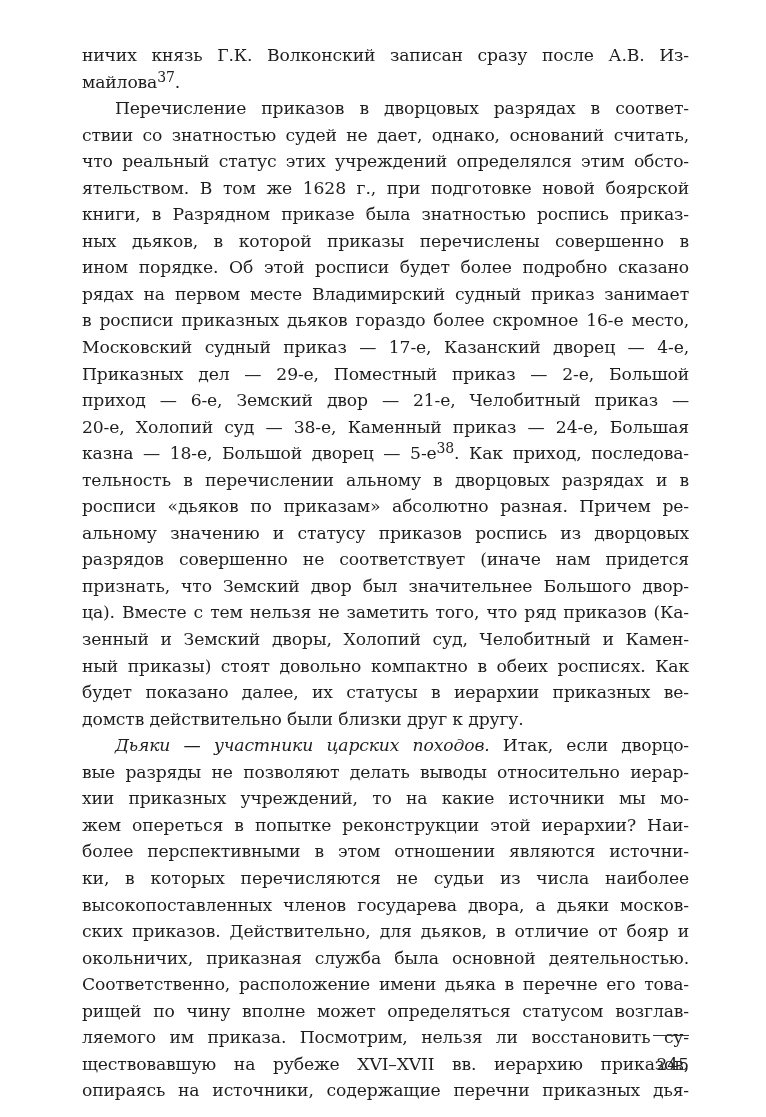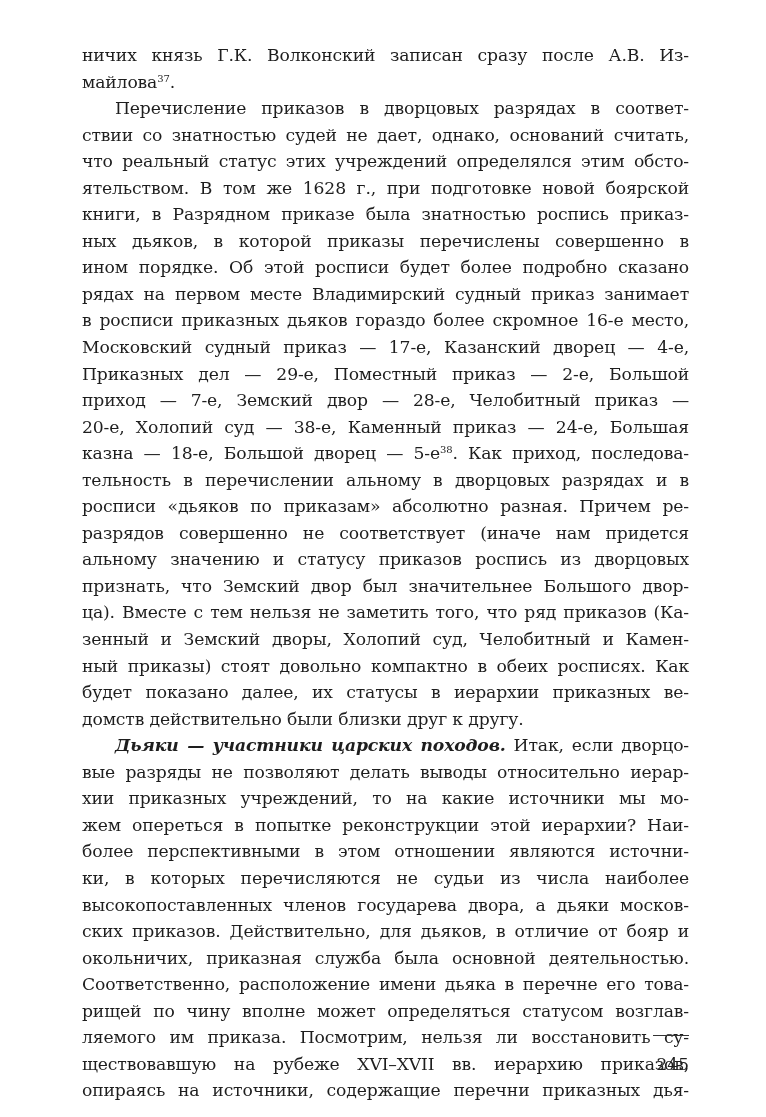--- a/index.html
+++ b/index.html
@@ -2,49 +2,49 @@
 <html><head>
 <meta charset="utf-8">
 <style>
   html, body { margin:0; padding:0; background:#ffffff; }
   body { width:766px; height:1117px; position:relative; overflow:hidden; }
   .page { position:absolute; left:82px; top:42px; width:607px; color:#1e1e1e;
     font-family:"DejaVu Serif","Liberation Serif",serif; font-size:17.2px; }
   .line { height:26.55px; line-height:26.55px; white-space:nowrap; text-align:justify; text-align-last:justify; letter-spacing:-0.15px; }
   .line.last { text-align-last:left; }
   .line.indent { padding-left:33px; }
-  .hd { font-weight:bold; font-style:italic;margin-top:36px; }
-  sup { font-size:10px; line-height:0; vertical-align:6px; }
+  .hd { font-weight:normal; font-style:italic;margin-top:36px; }
+  sup { font-size:14px; line-height:0; vertical-align:6px; }
   .folio { position:absolute; left:653px; top:1035px; width:36px; border-top:1.5px solid #333;
     font-family:"DejaVu Serif","Liberation Serif",serif; font-size:17px; color:#1e1e1e; text-align:right; padding-top:18px; }
 </style>
 </head>
 <body>
 
 <div class="page" id="body">
     <div class="line"><span>ничих князь Г.К. Волконский записан сразу после А.В. Из-</span></div>
     <div class="line last"><span>майлова</span><sup>37</sup><span>.</span></div>
     <div class="line indent"><span>Перечисление приказов в дворцовых разрядах в соответ-</span></div>
     <div class="line"><span>ствии со знатностью судей не дает, однако, оснований считать,</span></div>
     <div class="line"><span>что реальный статус этих учреждений определялся этим обсто-</span></div>
     <div class="line"><span>ятельством. В том же 1628 г., при подготовке новой боярской</span></div>
     <div class="line"><span>книги, в Разрядном приказе была знатностью роспись приказ-</span></div>
     <div class="line"><span>ных дьяков, в которой приказы перечислены совершенно в</span></div>
     <div class="line"><span>ином порядке. Об этой росписи будет более подробно сказано</span></div>
     <div class="line"><span>рядах на первом месте Владимирский судный приказ занимает</span></div>
     <div class="line"><span>в росписи приказных дьяков гораздо более скромное 16-е место,</span></div>
     <div class="line"><span>Московский судный приказ — 17-е, Казанский дворец — 4-е,</span></div>
     <div class="line"><span>Приказных дел — 29-е, Поместный приказ — 2-е, Большой</span></div>
-    <div class="line"><span>приход — 7-е, Земский двор — 28-е, Челобитный приказ —</span></div>
+    <div class="line"><span>приход — 6-е, Земский двор — 21-е, Челобитный приказ —</span></div>
     <div class="line"><span>20-е, Холопий суд — 38-е, Каменный приказ — 24-е, Большая</span></div>
     <div class="line"><span>казна — 18-е, Большой дворец — 5-е</span><sup>38</sup><span>. Как приход, последова-</span></div>
     <div class="line"><span>тельность в перечислении альному в дворцовых разрядах и в</span></div>
     <div class="line"><span>росписи «дьяков по приказам» абсолютно разная. Причем ре-</span></div>
+    <div class="line"><span>альному значению и статусу приказов роспись из дворцовых</span></div>
     <div class="line"><span>разрядов совершенно не соответствует (иначе нам придется</span></div>
-    <div class="line"><span>альному значению и статусу приказов роспись из дворцовых</span></div>
     <div class="line"><span>признать, что Земский двор был значительнее Большого двор-</span></div>
     <div class="line"><span>ца). Вместе с тем нельзя не заметить того, что ряд приказов (Ка-</span></div>
     <div class="line"><span>зенный и Земский дворы, Холопий суд, Челобитный и Камен-</span></div>
     <div class="line"><span>ный приказы) стоят довольно компактно в обеих росписях. Как</span></div>
     <div class="line"><span>будет показано далее, их статусы в иерархии приказных ве-</span></div>
     <div class="line last"><span>домств действительно были близки друг к другу.</span></div>
     <div class="line indent"><span class="hd">Дьяки — участники царских походов.</span><span> Итак, если дворцо-</span></div>
     <div class="line"><span>вые разряды не позволяют делать выводы относительно иерар-</span></div>
     <div class="line"><span>хии приказных учреждений, то на какие источники мы мо-</span></div>
     <div class="line"><span>жем опереться в попытке реконструкции этой иерархии? Наи-</span></div>

